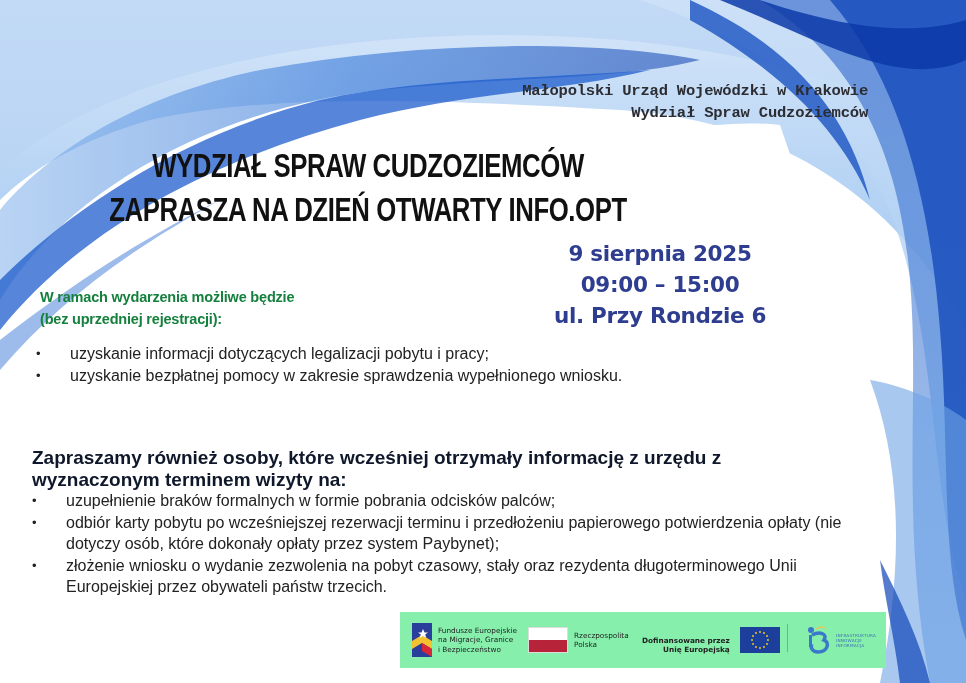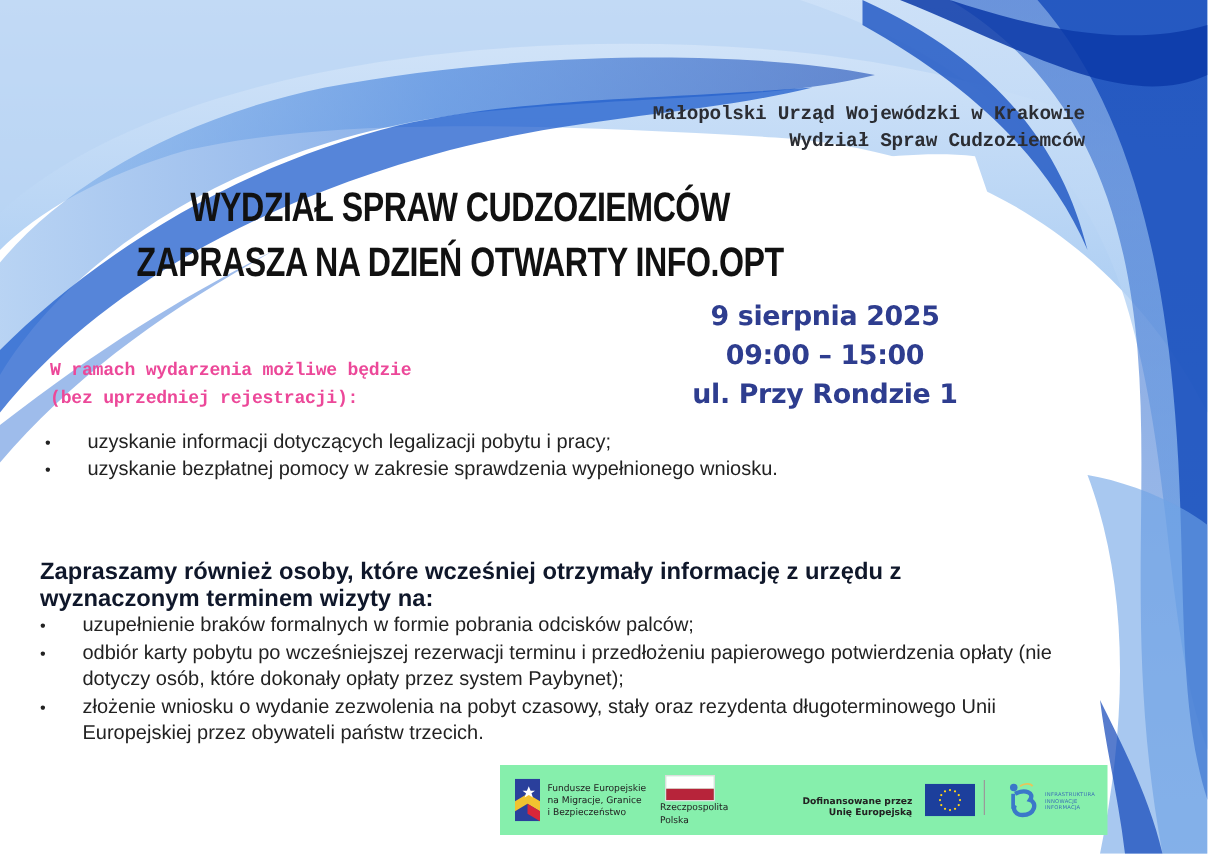--- a/index.html
+++ b/index.html
@@ -24,22 +24,22 @@
 
     .event-info {
       position: absolute; left: 540px; width: 240px; top: 238px; text-align: center; z-index: 2;
       font-family: "DejaVu Sans", sans-serif; font-weight: bold; font-size: 21.5px;
       line-height: 31px; color: #2e3d8f; letter-spacing: -0.3px;
     }
     .event-info span { display: block; }
 
     .intro {
       position: absolute; left: 40px; top: 286px; z-index: 2;
-      font-family: Liberation Mono, monospace; font-weight: bold; font-size: 14.5px;
-      line-height: 22px; color: #ec4899; letter-spacing: -0.2px;
+      font-family: Liberation Sans, sans-serif; font-weight: bold; font-size: 14.5px;
+      line-height: 22px; color: #15803d; letter-spacing: -0.2px;
     }
     .intro span { display: block; }
 
     .list-a {
       position: absolute; left: 36px; top: 343px; z-index: 2; list-style: none;
       font-family: "Liberation Sans", sans-serif; font-size: 16px; line-height: 22px; color: #222;
     }
     .list-a li, .list-b li { position: relative; padding-left: 34px; }
     .list-a li::before, .list-b li::before {
       content: "•"; position: absolute; left: 0; top: 0; font-size: 13px;
@@ -58,21 +58,21 @@
     .logo-strip {
       position: absolute; left: 400px; top: 612px; width: 486px; height: 56px;
       background: #86efac; z-index: 3; display: flex; align-items: center;
     }
     .logo { display: flex; align-items: center; position: absolute; top: 8px; height: 40px; }
     .logo-text {
       font-family: "DejaVu Sans", sans-serif; font-size: 7.3px; line-height: 9.5px; color: #222;
     }
     .logo-fe { left: 12px; }
     .fe-mark { width: 20px; height: 34px; margin-right: 6px; }
-    .logo-pl { left: 128px; flex-direction: column; }
+    .logo-pl { left: 128px; }
     .pl-flag { width: 40px; height: 26px; margin-right: 6px; border: 1px solid #ddd; display: flex; flex-direction: column; }
     .pl-flag .w { flex: 1; background: #fff; }
     .pl-flag .r { flex: 1; background: #b7243a; }
     .logo-eu { left: 242px; }
     .logo-eu .logo-text { text-align: right; margin-right: 10px; font-weight: bold; margin-top: 10px; }
     .eu-flag { width: 40px; height: 26px; }
     .divider { position: absolute; left: 387px; top: 12px; width: 1px; height: 28px; background: #9a9a9a; }
     .logo-i3 { left: 406px; }
     .i3-mark { width: 26px; height: 30px; margin-right: 4px; }
     .logo-i3 .logo-text { font-size: 4.2px; line-height: 5px; color: #3a6fb5; letter-spacing: 0.2px; }
@@ -121,21 +121,21 @@
 </div>
 
 <h1 class="main-title">
   <span class="line">WYDZIAŁ SPRAW CUDZOZIEMCÓW</span>
   <span class="line">ZAPRASZA NA DZIEŃ OTWARTY INFO.OPT</span>
 </h1>
 
 <div class="event-info">
   <span>9 sierpnia 2025</span>
   <span>09:00 – 15:00</span>
-  <span>ul. Przy Rondzie 1</span>
+  <span>ul. Przy Rondzie 6</span>
 </div>
 
 <div class="intro">
   <span>W ramach wydarzenia możliwe będzie</span>
   <span>(bez uprzedniej rejestracji):</span>
 </div>
 
 <ul class="list-a">
   <li>uzyskanie informacji dotyczących legalizacji pobytu i pracy;</li>
   <li>uzyskanie bezpłatnej pomocy w zakresie sprawdzenia wypełnionego wniosku.</li>

